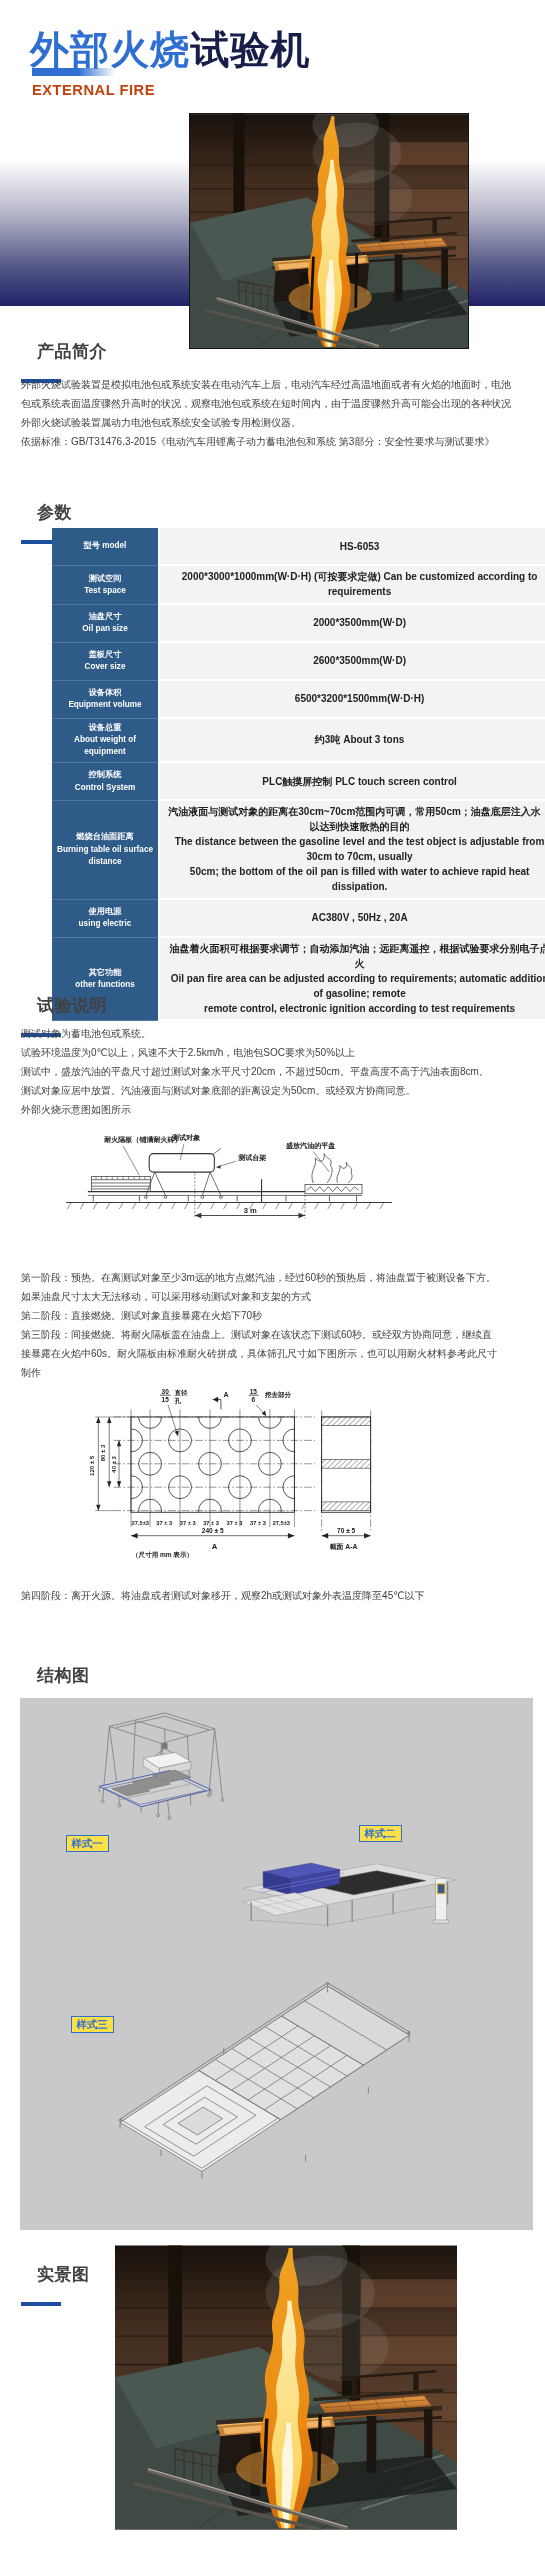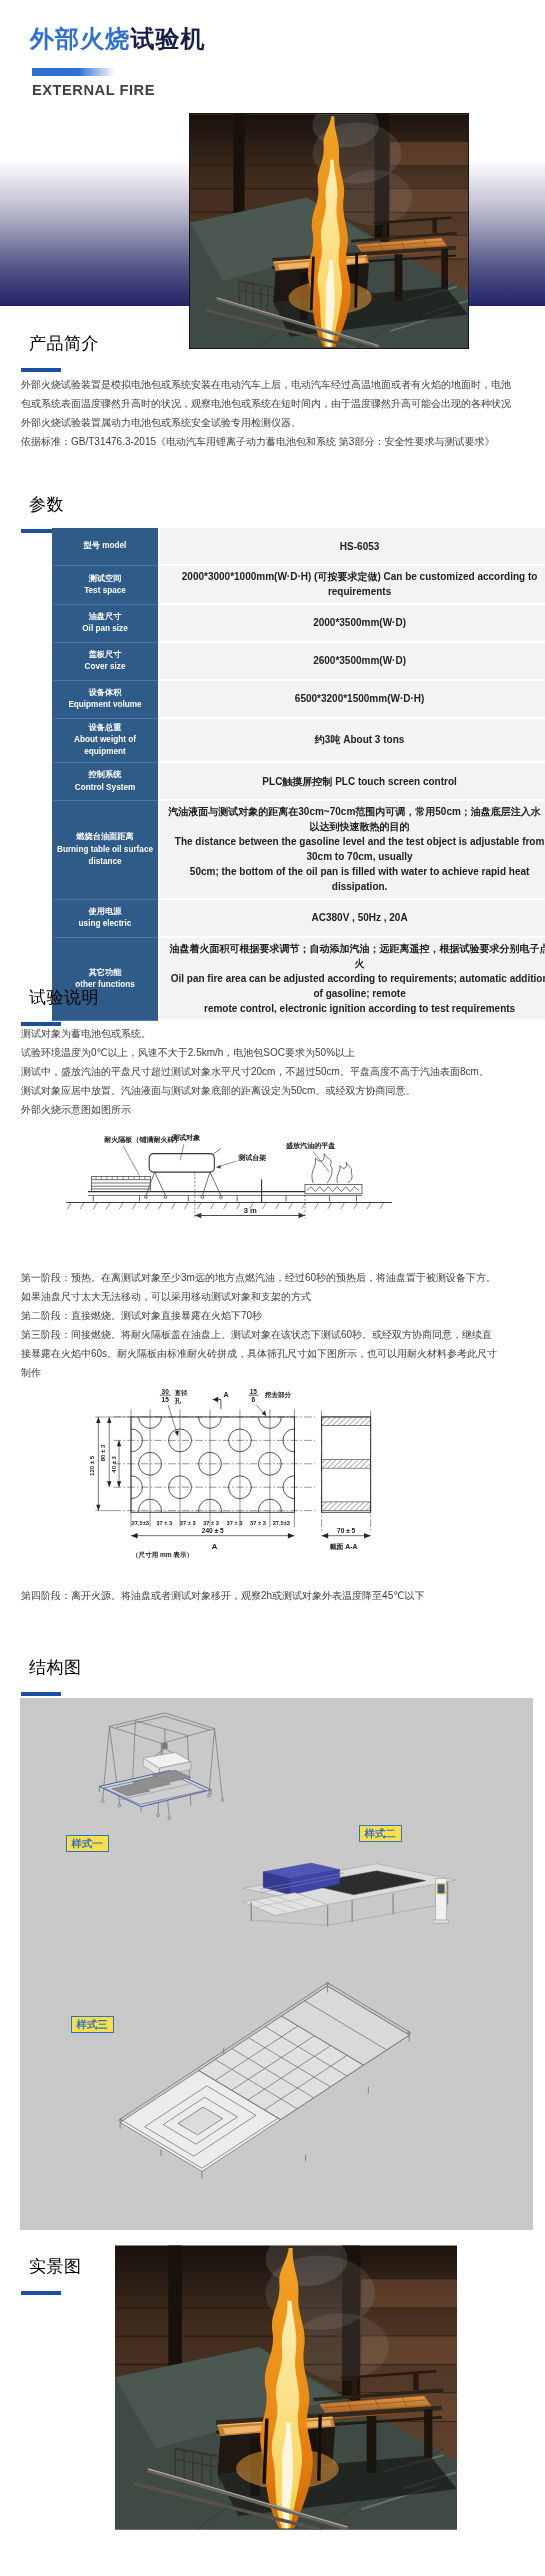--- a/index.html
+++ b/index.html
@@ -1,35 +1,35 @@
 <!DOCTYPE html>
 <html style="font-size:8.7px"><head>
 <meta charset="utf-8">
 <style>
   html,body{margin:0;padding:0;background:#ffffff;}
   body{font-family:"Liberation Sans","DejaVu Sans",sans-serif;}
   .page{position:relative;width:545px;height:2576px;background:#fff;overflow:hidden;}
 
   
-  .hdr-title{position:absolute;left:30px;top:23px;font-size:24px;font-weight:900;letter-spacing:1.1px;white-space:nowrap;}
+  .hdr-title{position:absolute;left:30px;top:23px;font-size:39px;font-weight:900;letter-spacing:1.1px;white-space:nowrap;}
   .hdr-title .hl{color:#2e6fd1;}
   .hdr-title .rest{color:#171e49;}
   .hdr-bar{position:absolute;left:32px;top:68px;width:83px;height:8.2px;
            background:linear-gradient(90deg,#2e6fd1 0%,#2e6fd1 55%,rgba(46,111,209,0) 100%);}
-  .hdr-sub{position:absolute;left:32px;top:82px;font-size:14.7px;font-weight:800;color:#404040;letter-spacing:0.5px;}
+  .hdr-sub{position:absolute;left:32px;top:82px;font-size:14.7px;font-weight:800;color:#c2410c;letter-spacing:0.5px;}
 
   
   .hero-band{position:absolute;left:0;top:160px;width:545px;height:146px;
              background:linear-gradient(180deg,rgba(255,255,255,0) 0%,#b9b9cc 35%,#565a88 72%,#212268 100%);}
   .hero-photo{position:absolute;left:189px;top:113px;width:280px;height:236px;border:1.1px solid #151515;box-sizing:border-box;}
   .photo-svg{width:100%;height:100%;display:block;}
 
   
   .sec-head{position:absolute;left:21px;}
-  .sec-head h2{margin:8px;font-size:17px;font-weight:400;color:#000000;letter-spacing:0.5px;}
+  .sec-head h2{margin:16px;font-size:17px;font-weight:700;color:#404040;letter-spacing:0.5px;}
   .head-bar{width:40px;height:3.8px;background:#1d4fa1;margin-top:13px;}
 
   
   .text-block{position:absolute;left:21px;width:506px;color:#3d3d3d;font-size:10px;}
   .text-block .tline{line-height:19px;height:19px;white-space:nowrap;}
 
   
   .param-table{position:absolute;left:20px;top:528px;width:507px;padding-left:32px;}
   .param-row{display:flex;}
   .param-label{width:106px;min-height:38px;background:#2f5b88;color:#ffffff;font-size:8.2px;font-weight:700;

